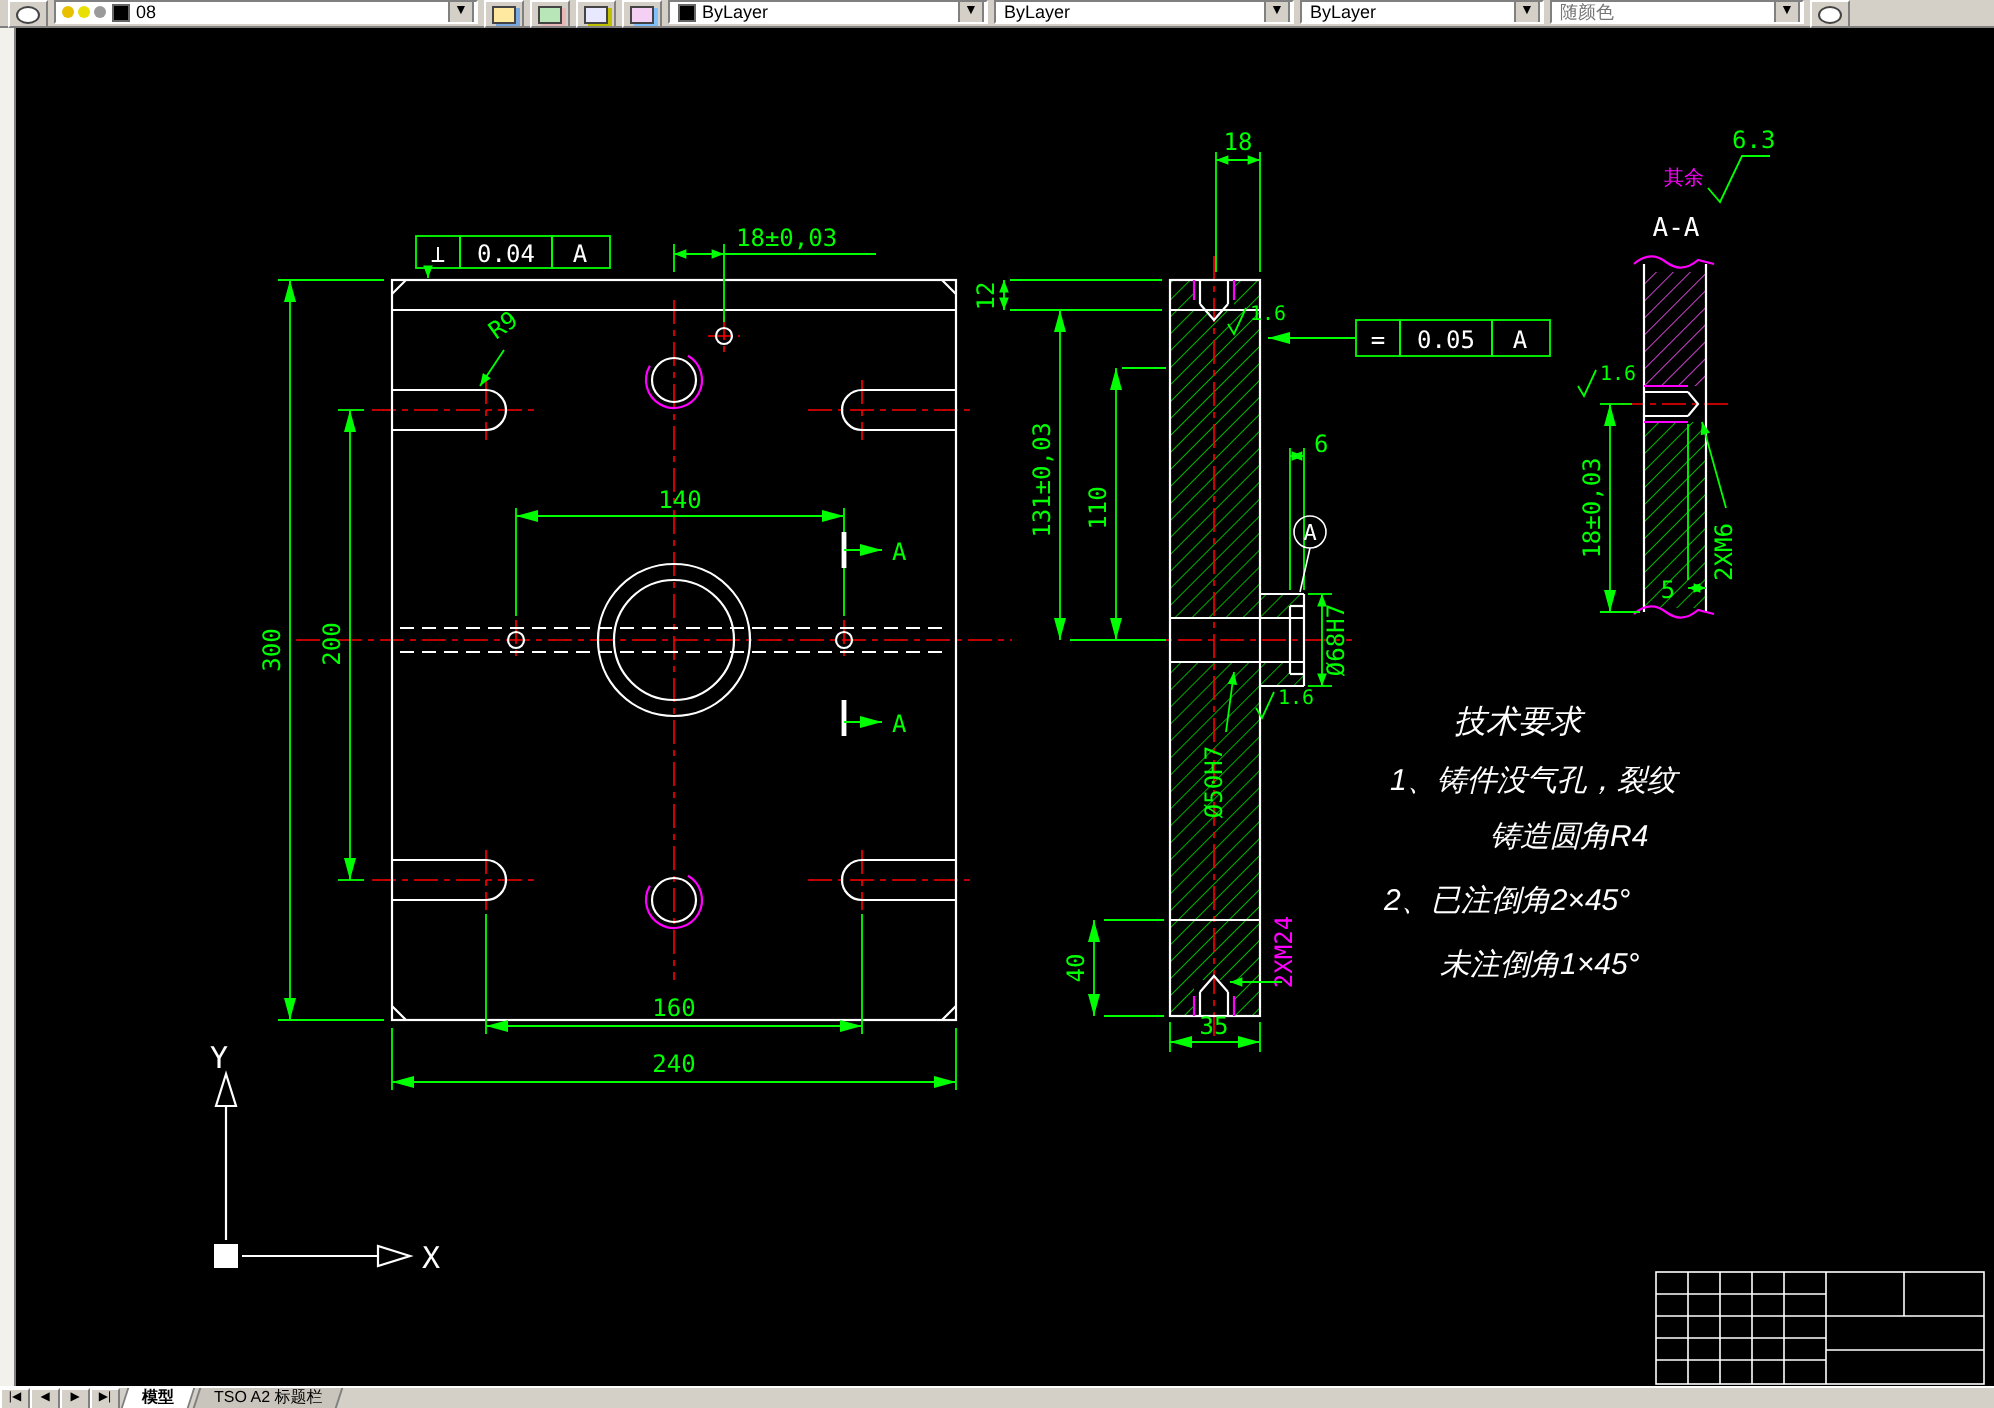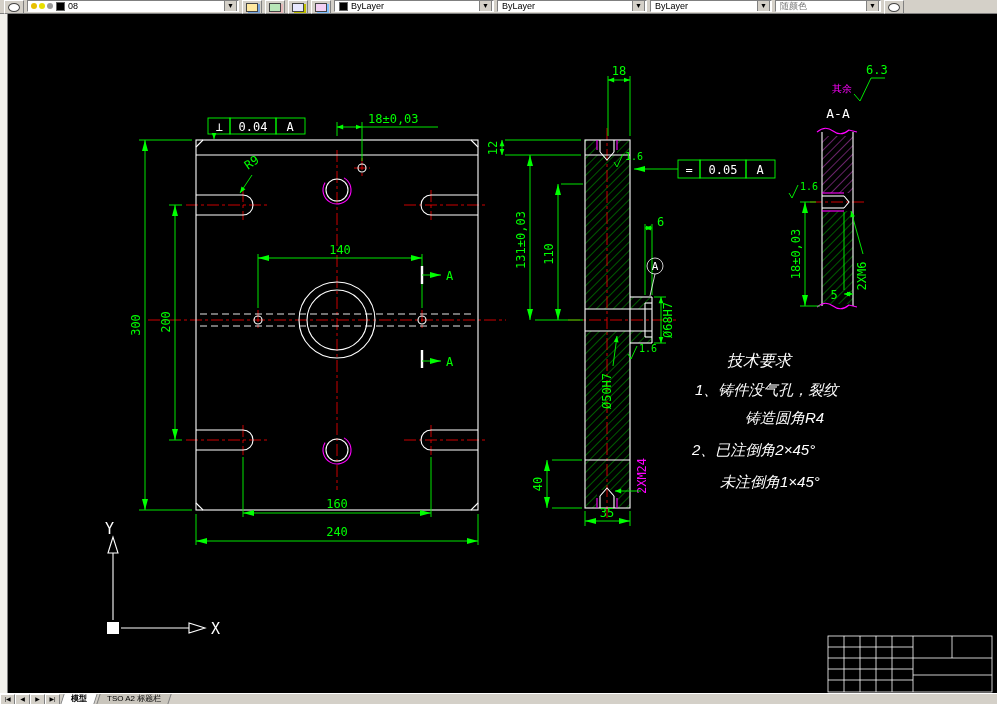--- a/index.html
+++ b/index.html
@@ -18,21 +18,21 @@
   .ic5{background:#fff;border-radius:50%;}
   .combo{height:12px;background:#fff;border-top:1px solid #808080;border-left:1px solid #808080;
          border-right:1px solid #fff;border-bottom:1px solid #fff;display:flex;align-items:center;
          font-size:9px;color:#000;padding:0 1px;box-sizing:border-box;flex:0 0 auto;overflow:hidden;}
   .combo .cbl{flex:1;padding-left:3px;white-space:nowrap;}
   .combo .dd{width:11px;height:10px;background:#d4d0c8;border:1px solid #808080;font-size:7px;line-height:9px;
              text-align:center;color:#000;flex:0 0 auto;}
   .dot{width:6px;height:6px;border-radius:50%;margin-left:2px;flex:0 0 auto;}
   .y{background:#e8c000;} .y2{background:#e8e000;} .gr{background:#9a9a9a;}
   .sw{width:7px;height:7px;background:#000;border:1px solid #666;margin-left:3px;flex:0 0 auto;}
-  .w-layer{width:212px;} .w-c1{width:160px;} .w-c2{width:150px;} .w-c3{width:122px;} .w-c4{width:106px;}
+  .w-layer{width:212px;} .w-c1{width:160px;} .w-c2{width:150px;} .w-c3{width:122px;} .w-c4{width:127px;}
   .gray .cbl{color:#777;}
   
   .leftstrip{position:absolute;left:0;top:14px;width:8px;height:679px;background:#f2f1ec;border-right:1px solid #808080;box-sizing:border-box;}
   
   .canvas{position:absolute;left:8px;top:14px;width:989px;height:679px;background:#000;}
   
   .statusbar{position:absolute;left:0;top:693px;width:997px;height:11px;background:#d4d0c8;
              display:flex;align-items:center;font-size:8px;border-top:1px solid #fff;box-sizing:border-box;}
   .navbtn{width:13px;height:9px;background:#d4d0c8;border-top:1px solid #fff;border-left:1px solid #fff;
           border-right:1px solid #808080;border-bottom:1px solid #808080;font-size:6px;line-height:8px;text-align:center;flex:0 0 auto;}

